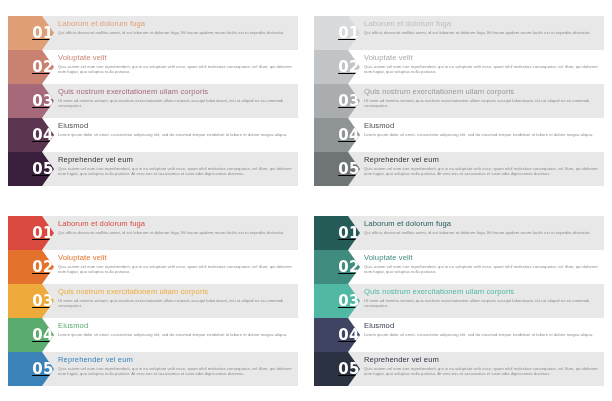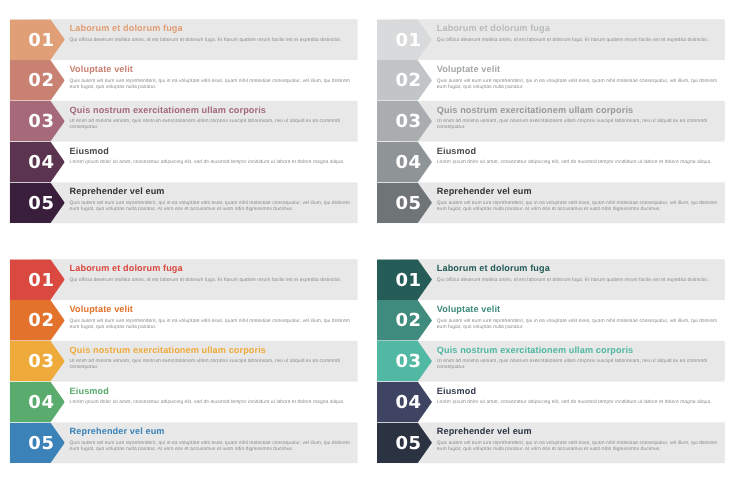--- a/index.html
+++ b/index.html
@@ -44,21 +44,22 @@
   }
   
   .arrow{
     position:absolute;
     left:8px;top:0;
     width:46px;height:34px;
     -webkit-clip-path:polygon(0 0, 74% 0, 100% 50%, 74% 100%, 0 100%);
     clip-path:polygon(0 0, 74% 0, 100% 50%, 74% 100%, 0 100%);
     display:flex;
     align-items:center;
-    justify-content:center;
+    justify-content:flex-end;
+    text-decoration:underline;
   }
   .arrow .num{
     color:#ffffff;
     font-size:15px;
     font-weight:bold;
     letter-spacing:0.5px;
     margin-left:7px;
     line-height:1;
     font-family:"DejaVu Sans", sans-serif;
     user-select:none;
@@ -66,21 +67,21 @@
   .content{
     position:absolute;
     left:58px;
     top:3px;
     width:236px;
   }
   .title{
     font-size:7.6px;
     line-height:9px;
     margin:0 0 1.5px 0;
-    font-weight:bold;
+    font-weight:normal;
     letter-spacing:0.1px;
     white-space:nowrap;
   }
   .body{
     font-size:4.1px;
     line-height:5.2px;
     color:#8b8b8b;
     margin:0;
     letter-spacing:0.05px;
   }

